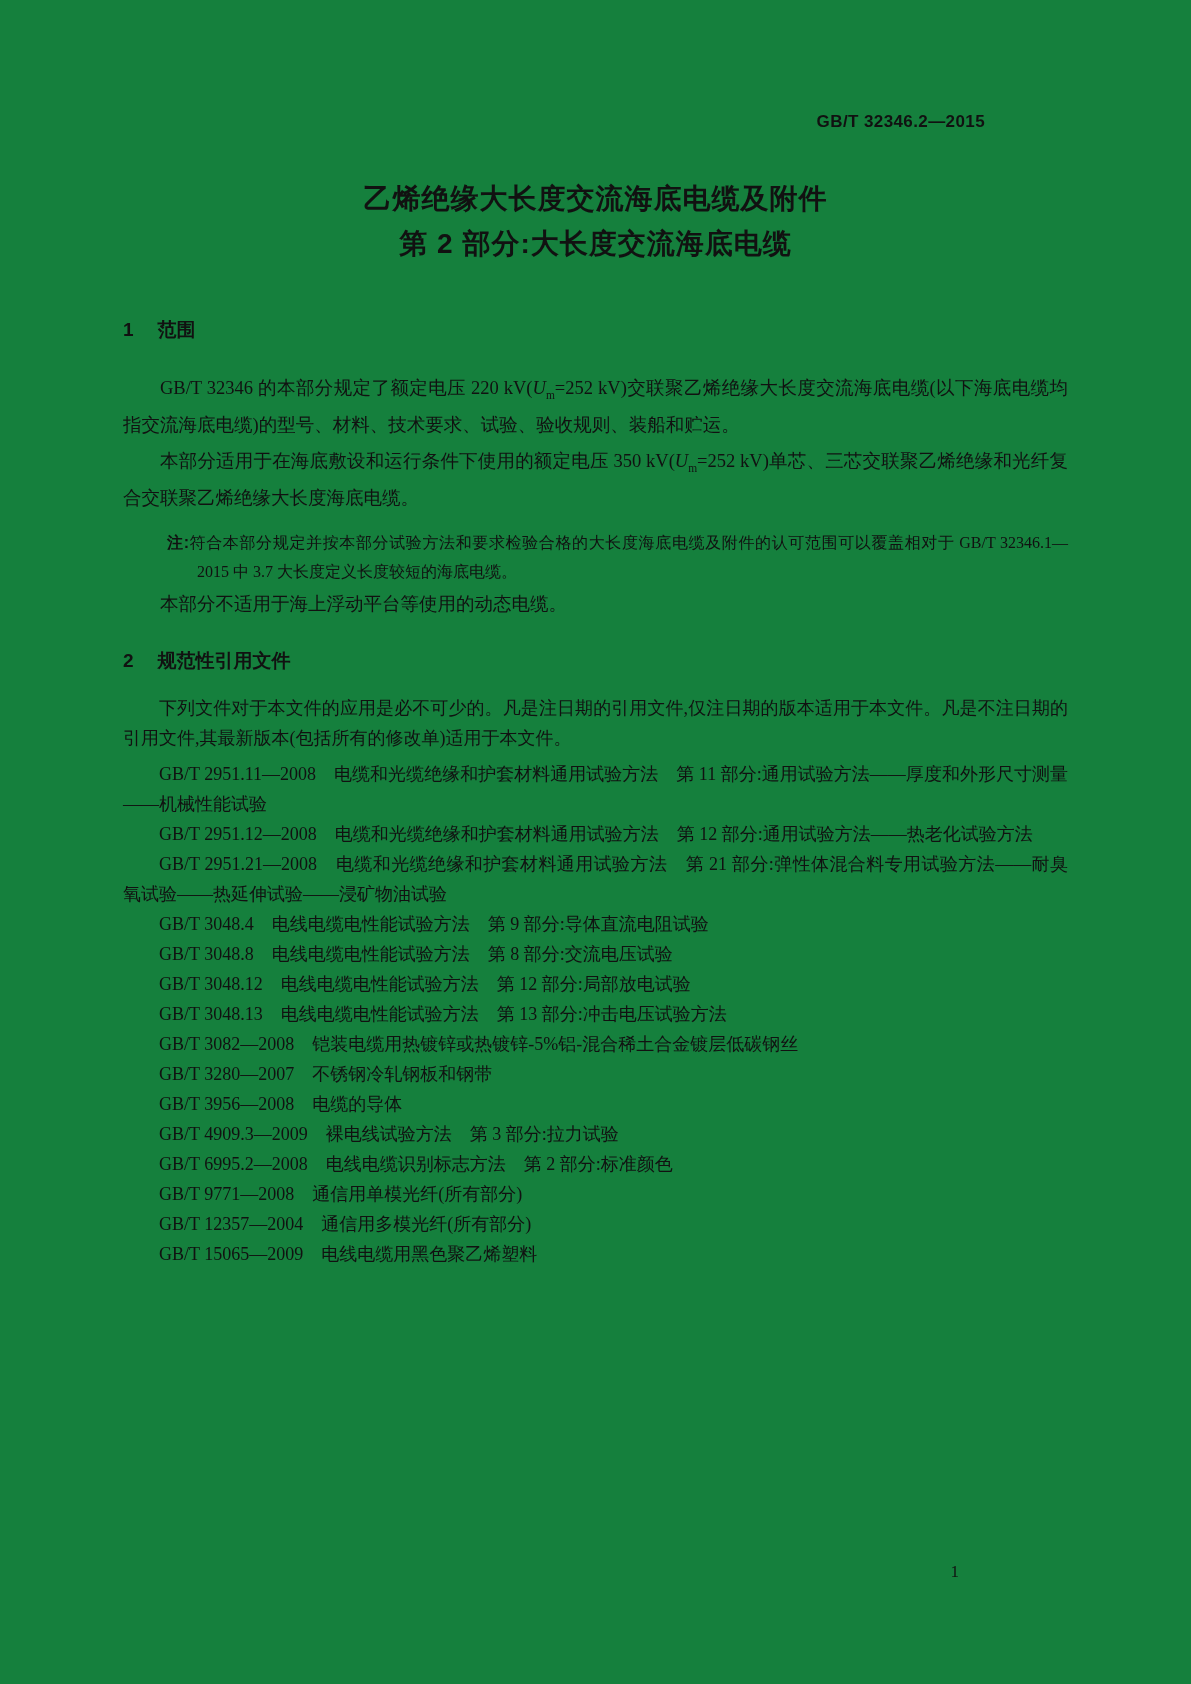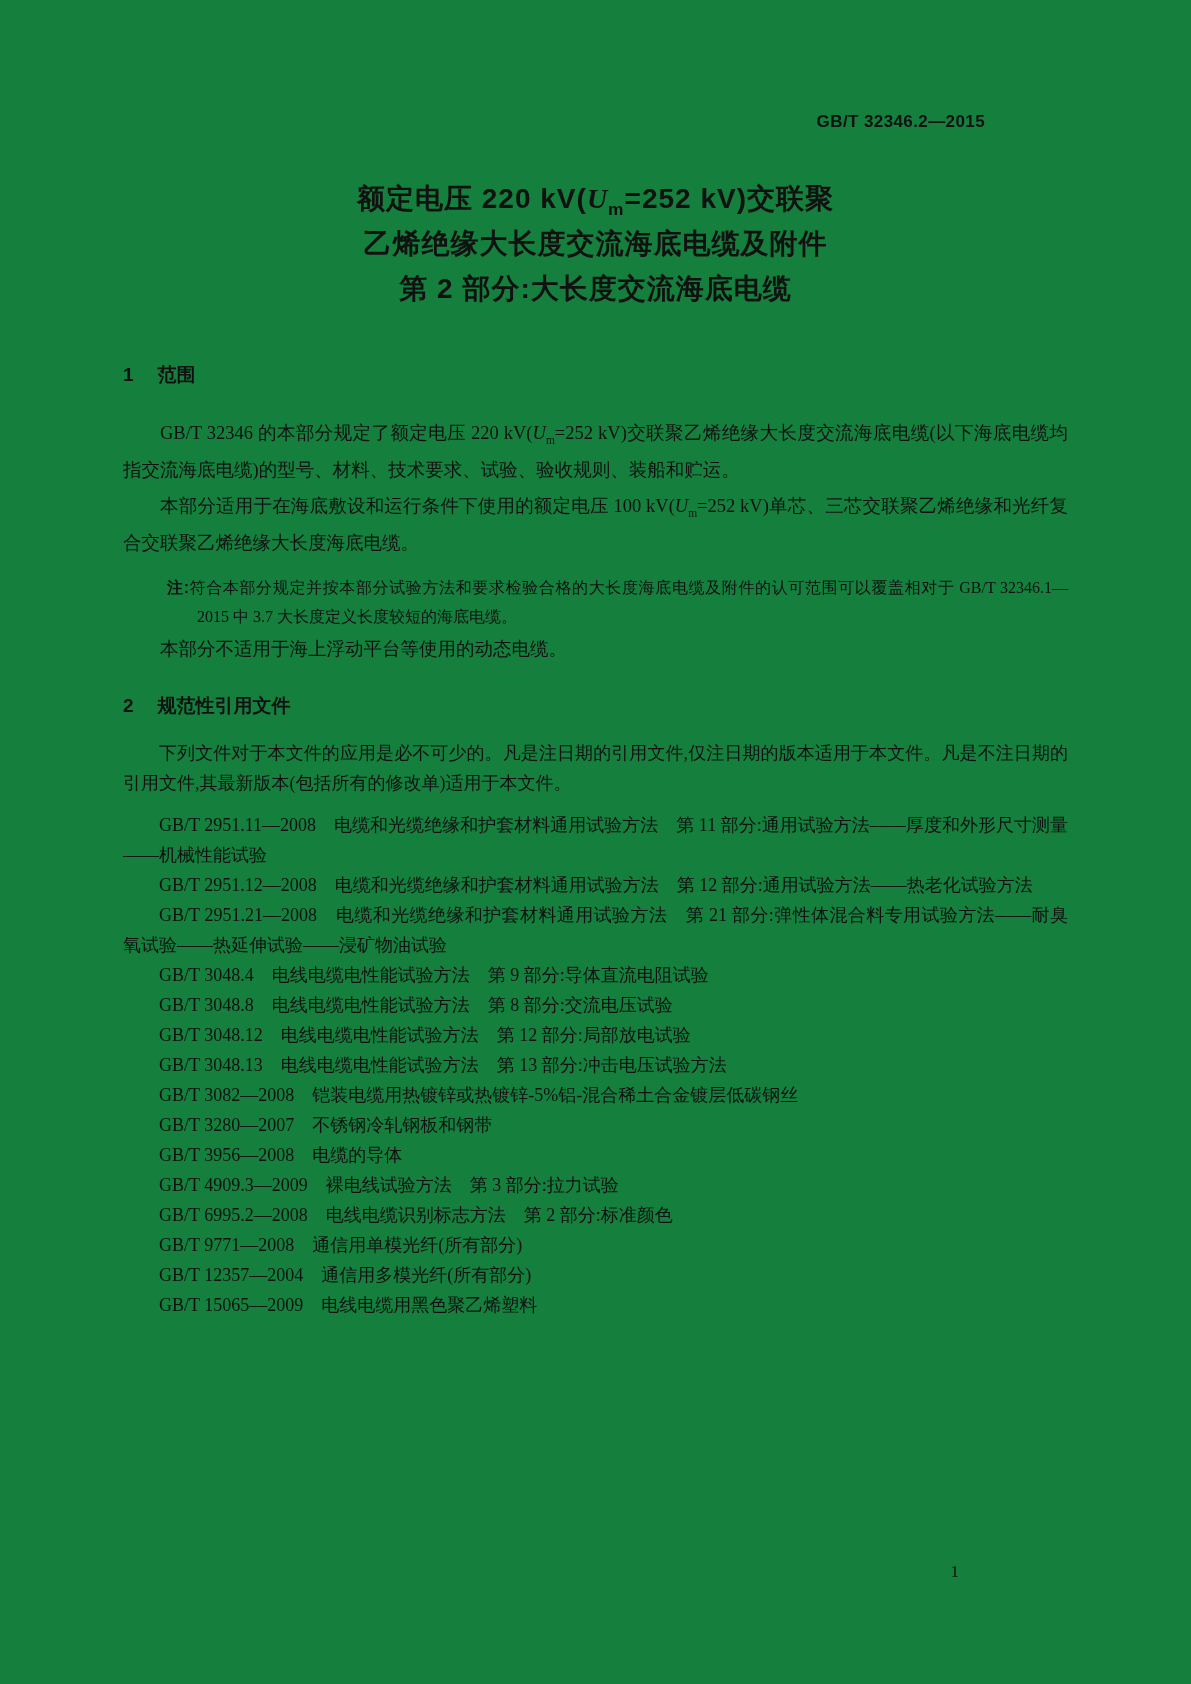--- a/index.html
+++ b/index.html
@@ -67,47 +67,46 @@
     font-family: "Liberation Sans", "DejaVu Sans", sans-serif;
     font-weight: 700;
   }
   .intro-block { margin-top: 20px; }
   .intro-p, .refs p {
     font-size: 18px;
     line-height: 30px;
     text-align: justify;
     text-indent: 2em;
   }
-  .refs { margin-top: 12px; }
+  .refs { margin-top: 6px; }
   .page-number {
     position: absolute;
     right: 232px;
     bottom: 102px;
     font-size: 17px;
     font-family: "Liberation Serif", serif;
   }
 </style>
 </head>
 <body>
 
 <div class="page">
 
   <div class="doc-header">GB/T 32346.2—2015</div>
 
   <h1 class="doc-title">
-    <span class="title-line"><span>额定电压 220 kV(</span><span class="varn">U</span><sub class="varsub">m</sub><span>=252 kV)交联聚</span></span>
     <span class="title-line">乙烯绝缘大长度交流海底电缆及附件</span>
     <span class="title-line">第 2 部分:大长度交流海底电缆</span>
   </h1>
 
   <h2 class="sec-heading sec1"><span class="sec-num">1</span><span class="sec-title">范围</span></h2>
 
   <div class="body-block">
     <p class="body-p"><span>GB/T 32346 的本部分规定了额定电压 220 kV(</span><span class="varn">U</span><sub class="varsub">m</sub><span>=252 kV)交联聚乙烯绝缘大长度交流海底电缆(以下海底电缆均指交流海底电缆)的型号、材料、技术要求、试验、验收规则、装船和贮运。</span></p>
-    <p class="body-p"><span>本部分适用于在海底敷设和运行条件下使用的额定电压 100 kV(</span><span class="varn">U</span><sub class="varsub">m</sub><span>=252 kV)单芯、三芯交联聚乙烯绝缘和光纤复合交联聚乙烯绝缘大长度海底电缆。</span></p>
+    <p class="body-p"><span>本部分适用于在海底敷设和运行条件下使用的额定电压 350 kV(</span><span class="varn">U</span><sub class="varsub">m</sub><span>=252 kV)单芯、三芯交联聚乙烯绝缘和光纤复合交联聚乙烯绝缘大长度海底电缆。</span></p>
     <p class="note"><span class="note-label">注:</span><span>符合本部分规定并按本部分试验方法和要求检验合格的大长度海底电缆及附件的认可范围可以覆盖相对于 GB/T 32346.1—2015 中 3.7 大长度定义长度较短的海底电缆。</span></p>
     <p class="body-p">本部分不适用于海上浮动平台等使用的动态电缆。</p>
   </div>
 
   <h2 class="sec-heading sec2"><span class="sec-num">2</span><span class="sec-title">规范性引用文件</span></h2>
 
   <div class="intro-block">
     <p class="intro-p">下列文件对于本文件的应用是必不可少的。凡是注日期的引用文件,仅注日期的版本适用于本文件。凡是不注日期的引用文件,其最新版本(包括所有的修改单)适用于本文件。</p>
 
     <div class="refs">

